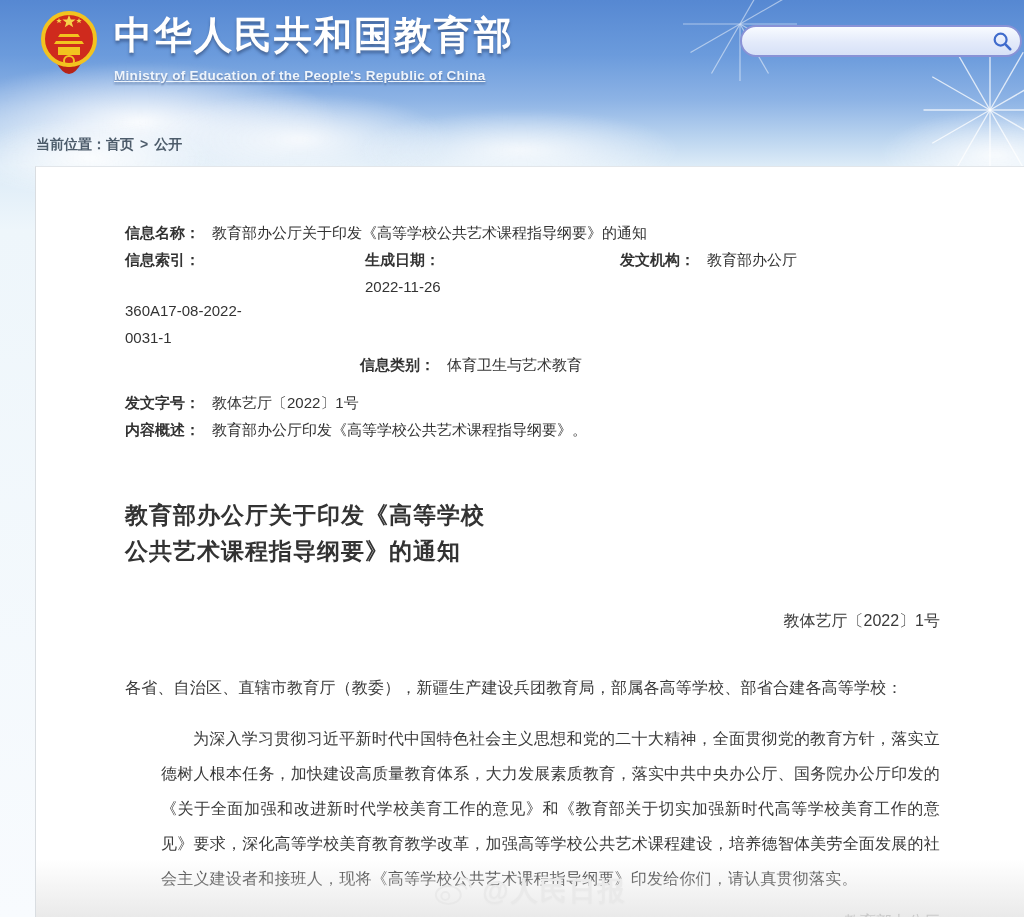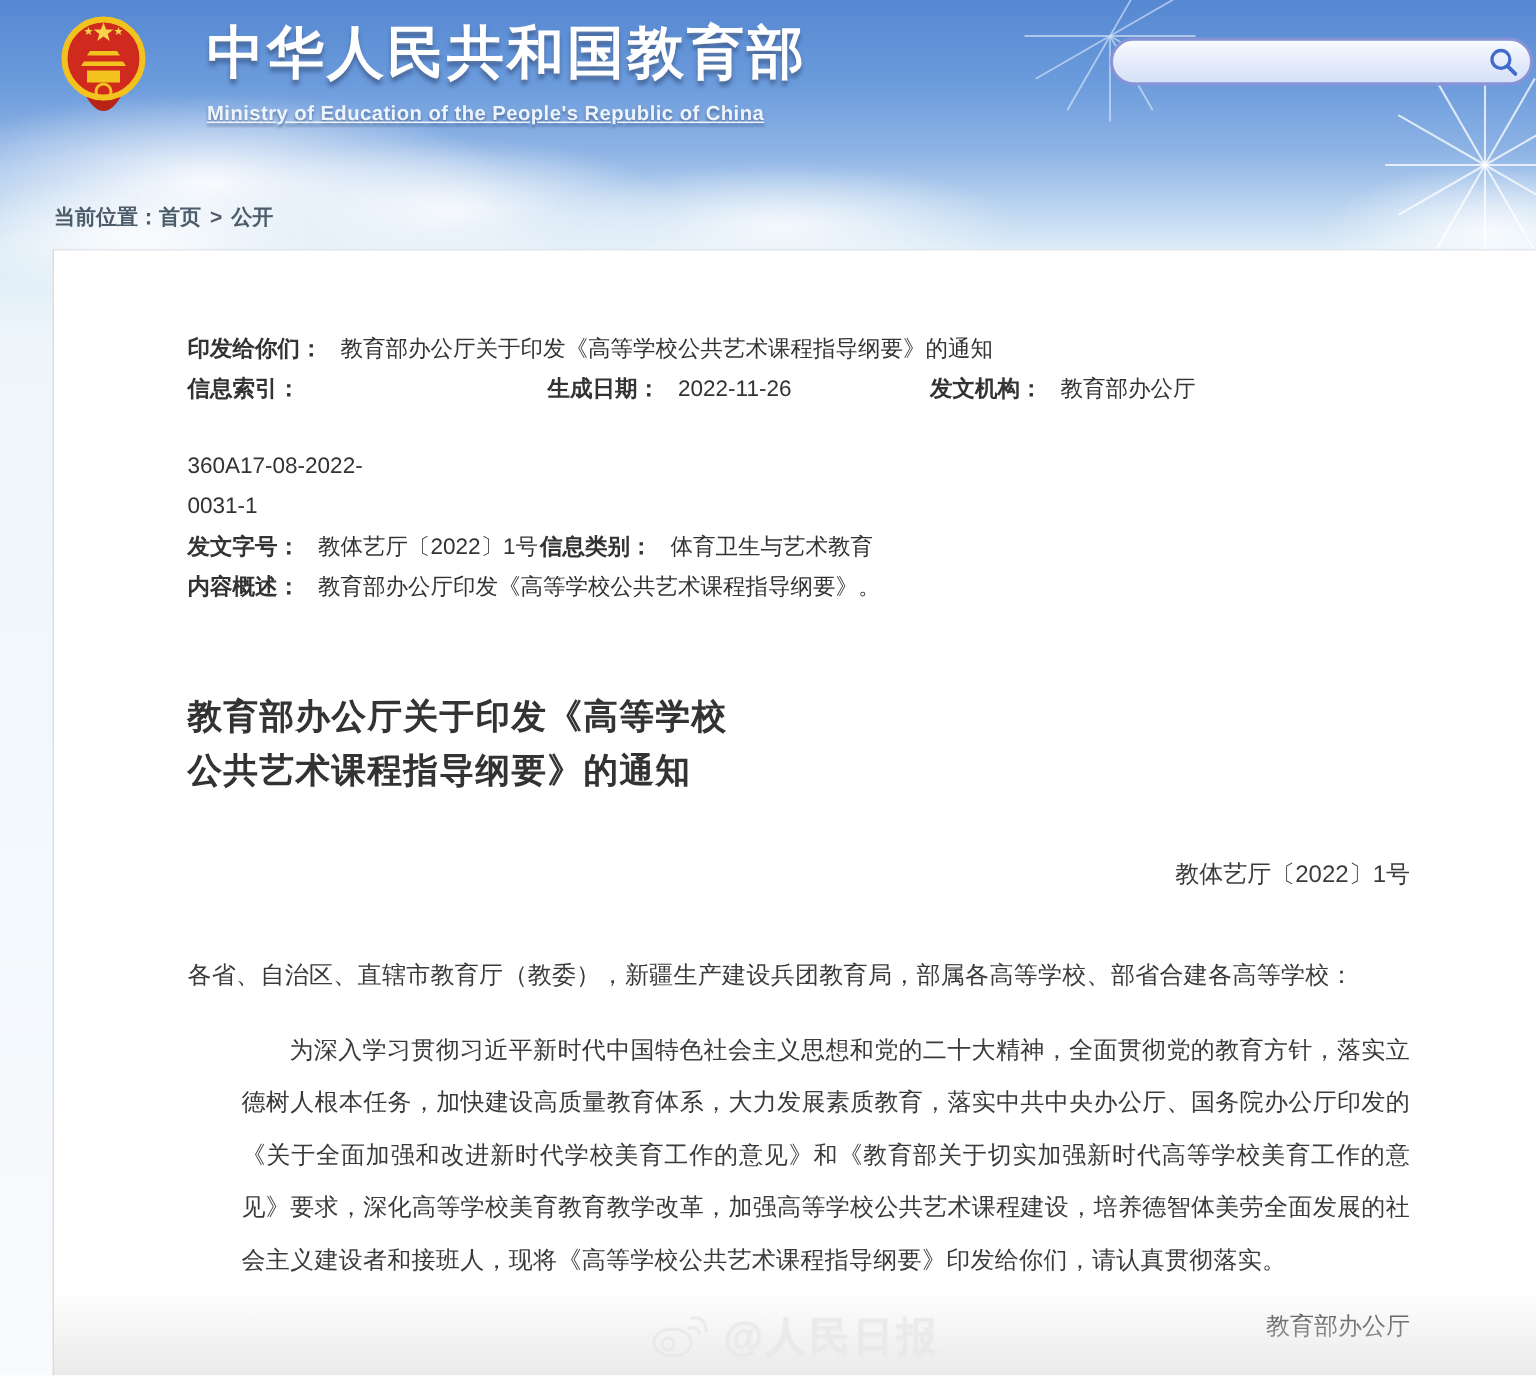--- a/index.html
+++ b/index.html
@@ -17,21 +17,21 @@
   .cloud.c1 { left:-60px; top:62px;  width:400px; height:120px; }
   .cloud.c2 { left:150px; top:92px;  width:300px; height:95px; opacity:.9; }
   .cloud.c3 { left:360px; top:110px; width:320px; height:80px; opacity:.85; }
   .cloud.c4 { left:880px; top:110px; width:230px; height:90px; opacity:.9; }
   .cloud.c5 { left:-30px; top:118px; width:240px; height:80px; opacity:.9; }
   .dandelion { position:absolute; pointer-events:none; }
 
   
   .header { position:absolute; left:0; top:0; width:1024px; height:165px; }
   .emblem { position:absolute; left:40px; top:6px; width:58px; height:78px; cursor:pointer; }
-  .title-block { position:absolute; left:114px; top:10px;margin-left:24px; }
+  .title-block { position:absolute; left:114px; top:10px; }
   .site-title { font-size:38px; font-weight:bold; color:#ffffff; letter-spacing:2px;
     text-shadow:0 3px 3px rgba(47,74,120,.6), 0 1px 0 rgba(120,150,190,.7); }
   .site-subtitle { margin-top:7px; font-size:13.5px; font-weight:bold; color:#eef4fb;
     letter-spacing:.3px; text-shadow:0 2px 2px rgba(47,74,120,.6);text-decoration:underline; }
 
   .search-box { position:absolute; left:740px; top:25px; width:282px; height:32px;
     border:2px solid #8992d6; border-radius:17px;
     background:linear-gradient(180deg,#f8fbff 0%,#e3eafa 55%,#d7e1f7 100%);
     display:flex; align-items:center; }
   .search-input { flex:1; height:100%; border:none; outline:none; background:transparent;
@@ -45,21 +45,21 @@
 
   
   .panel { position:absolute; left:35px; top:166px; width:989px; height:751px;
     background:#ffffff; border-top:1px solid #e2e6ea; border-left:1px solid #d9dde1;
     padding:52px 84px 0 89px; }
 
   .meta { font-size:15px; line-height:27px; color:#333; }
   .meta .lbl { font-weight:bold; margin-right:12px; white-space:nowrap; }
   .meta-row { display:flex; align-items:flex-start; }
   .meta-cell { display:flex; align-items:flex-start; flex:none; }
-  .cell-w1 { width:240px;flex-direction:column; } .cell-w2 { width:255px; } .cell-w3 { width:235px; }
+  .cell-w1 { width:240px;flex-direction:column; } .cell-w2 { width:255px;flex-direction:column; } .cell-w3 { width:235px;margin-top:38px; }
   .pre { white-space:pre-line;margin-top:24px; }
 
   .doc-title { margin-top:54px; font-size:23px; font-weight:bold;
     line-height:36px; color:#333; white-space:pre-line; letter-spacing:1px; }
   .doc-number { margin-top:42px; text-align:right; font-size:16px; color:#3a3a3a; }
   .salutation { margin-top:46px; font-size:16px; color:#3a3a3a; letter-spacing:.2px; }
   .body-text { margin-top:22px; font-size:16px; line-height:35px; color:#3a3a3a;
     text-indent:2em; letter-spacing:.2px; text-align:justify;margin-left:36px; }
   .signature { margin-top:16px; text-align:right; font-size:16px; color:#3a3a3a; }
   .doc-date { margin-top:40px; text-align:right; font-size:16px; color:#3a3a3a; }
@@ -143,21 +143,21 @@
   </div>
 
   <div class="breadcrumb">
     <span>当前位置：</span><a>首页</a><span class="sep">&gt;</span><a>公开</a>
   </div>
 
   <div class="panel">
 
     <div class="meta">
       <div class="meta-row">
-        <span class="lbl">印发给你们：</span>
+        <span class="lbl">信息名称：</span>
         <span>教育部办公厅关于印发《高等学校公共艺术课程指导纲要》的通知</span>
       </div>
       <div class="meta-row">
         <span class="meta-cell cell-w1">
           <span class="lbl">信息索引：</span>
           <span class="pre">360A17-08-2022-
 0031-1</span>
         </span>
         <span class="meta-cell cell-w2">
           <span class="lbl">生成日期：</span>

